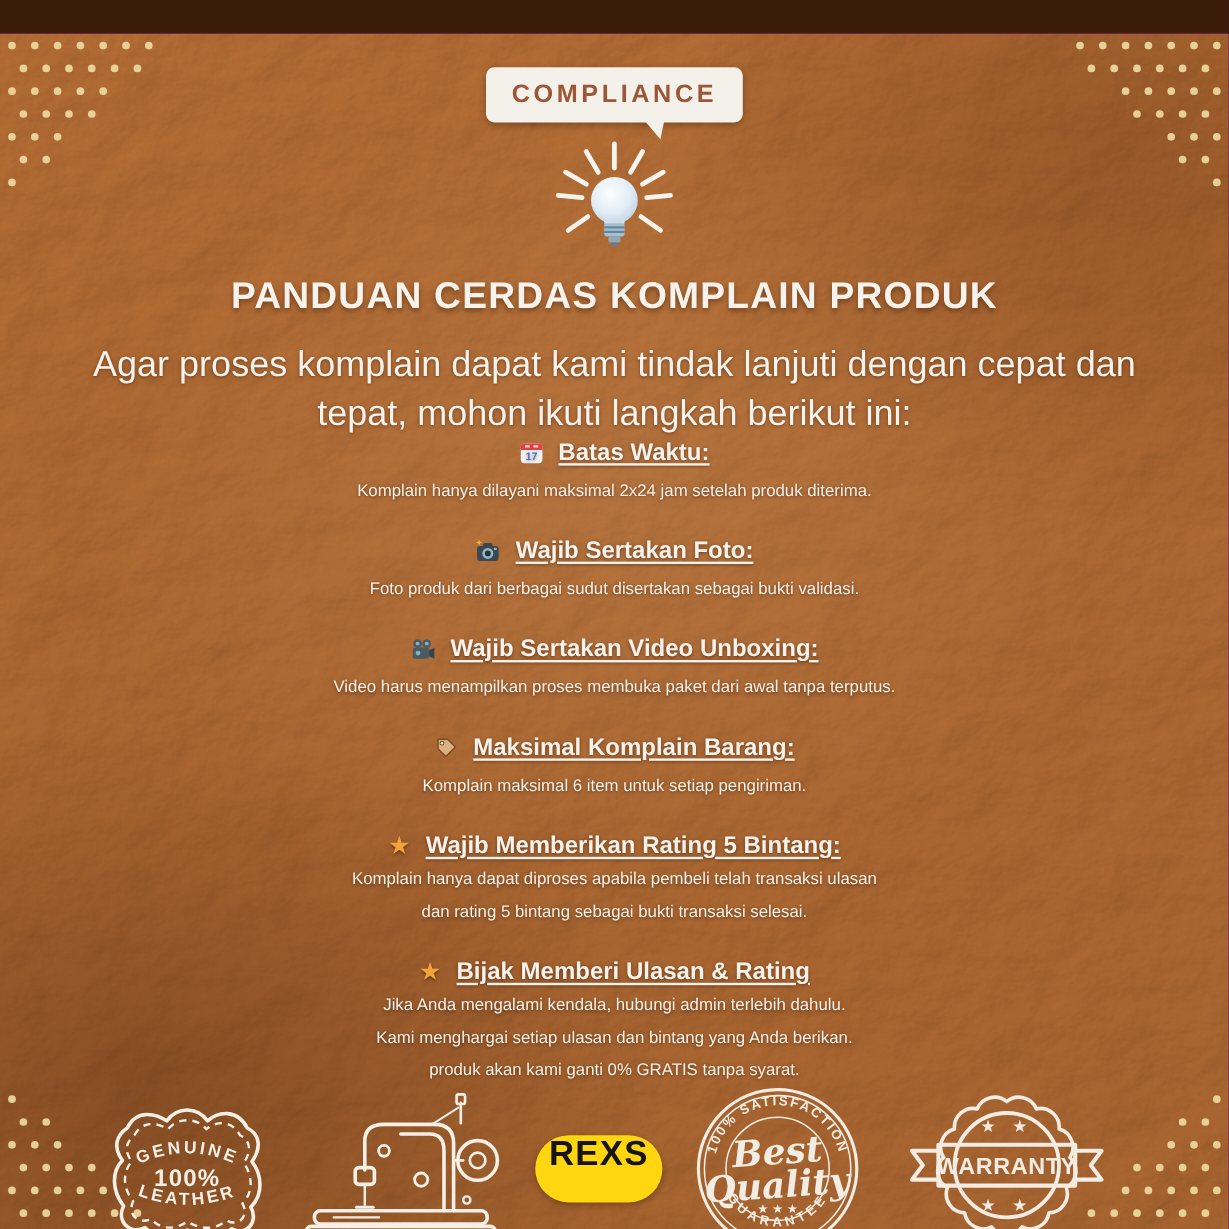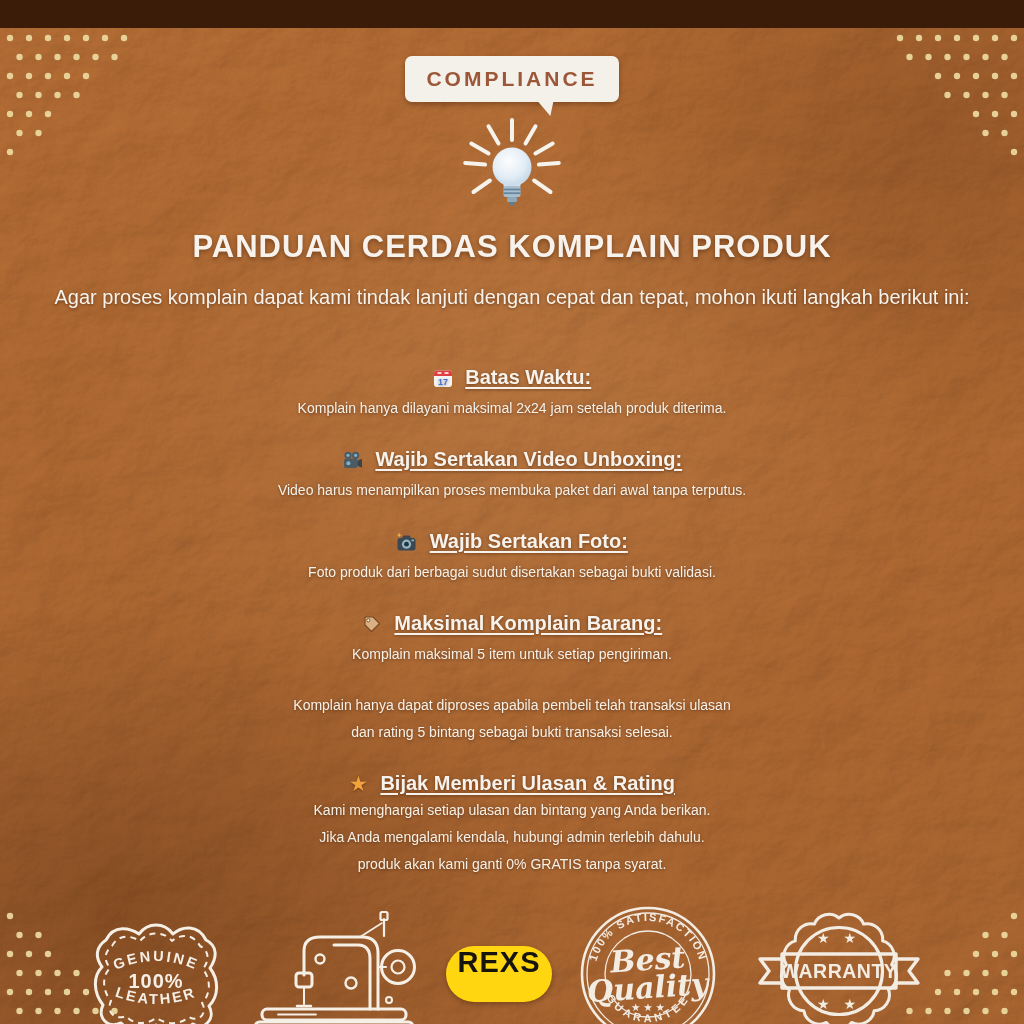--- a/index.html
+++ b/index.html
@@ -41,21 +41,21 @@
   .lamp{margin-top:8px;}
 
   
   .title{
     position:absolute;top:201px;left:0;width:100%;
     font-size:31px;font-weight:bold;letter-spacing:1px;
     text-shadow:0 2px 4px rgba(55,22,4,0.45);
   }
   .subtitle{
     position:absolute;top:256px;left:50%;transform:translateX(-50%);
-    width:950px;font-size:20px;line-height:1.35;
+    width:950px;font-size:30px;line-height:1.35;
     text-shadow:0 1px 3px rgba(55,22,4,0.5);
   }
 
   
   .rules{position:absolute;top:336px;left:50%;transform:translateX(-50%);width:840px;}
   .rule{margin-bottom:24px;text-shadow:0 1px 3px rgba(55,22,4,0.5);}
   .rule-head{font-size:20px;font-weight:bold;line-height:27px;}
   .rule-head .ic{display:inline-block;vertical-align:-4px;margin-right:7px;}
   .rule-head .star-glyph{color:#f2a33c;font-size:21px;margin-right:7px;vertical-align:-1px;text-shadow:0 1px 2px rgba(55,22,4,0.5);}
   .rule-title{text-decoration:underline;text-underline-offset:3px;}
@@ -273,85 +273,89 @@
         </div>
         <div class="rule-body">
           <div>Komplain hanya dilayani maksimal 2x24 jam setelah produk diterima.</div>
         </div>
       </section>
 
       <section class="rule">
         <div class="rule-head">
           <span class="ic">
             <svg width="21" height="20" viewBox="0 0 21 20">
+              <polygon points="3.2,0.5 4,2.4 6,3 4,3.7 3.2,5.6 2.4,3.7 0.5,3 2.4,2.4" fill="#f0b13e"></polygon>
+              <rect x="6.5" y="3.5" width="8" height="4" rx="1.5" fill="#3c4750"></rect>
+              <rect x="1.5" y="6" width="18" height="12.5" rx="2.5" fill="#3c4750"></rect>
+              <circle cx="10.5" cy="12.2" r="4.6" fill="#8fb6c8"></circle>
+              <circle cx="10.5" cy="12.2" r="2.4" fill="#26323a"></circle>
+              <rect x="15.5" y="7.5" width="2.5" height="1.8" rx="0.6" fill="#9ab4c2"></rect>
+            </svg>
+          </span>
+          <span class="rule-title">Wajib Sertakan Foto:</span>
+        </div>
+        <div class="rule-body">
+          <div>Foto produk dari berbagai sudut disertakan sebagai bukti validasi.</div>
+        </div>
+      </section>
+
+      <section class="rule">
+        <div class="rule-head">
+          <span class="ic">
+            <svg width="21" height="20" viewBox="0 0 21 20">
               <circle cx="6" cy="5.3" r="3.6" fill="#4c5a64"></circle>
               <circle cx="6" cy="5.3" r="1.6" fill="#7fb3c8"></circle>
               <circle cx="13.6" cy="5.3" r="3.6" fill="#4c5a64"></circle>
               <circle cx="13.6" cy="5.3" r="1.6" fill="#7fb3c8"></circle>
               <rect x="2" y="8.5" width="13.5" height="9.5" rx="2" fill="#4c5a64"></rect>
               <polygon points="15.5,10.8 20,8.8 20,17.8 15.5,15.8" fill="#37444c"></polygon>
               <circle cx="6.4" cy="13.2" r="2" fill="#7fb3c8"></circle>
             </svg>
           </span>
           <span class="rule-title">Wajib Sertakan Video Unboxing:</span>
         </div>
         <div class="rule-body">
           <div>Video harus menampilkan proses membuka paket dari awal tanpa terputus.</div>
         </div>
       </section>
 
       <section class="rule">
         <div class="rule-head">
           <span class="ic">
-            <svg width="21" height="20" viewBox="0 0 21 20">
-              <polygon points="3.2,0.5 4,2.4 6,3 4,3.7 3.2,5.6 2.4,3.7 0.5,3 2.4,2.4" fill="#f0b13e"></polygon>
-              <rect x="6.5" y="3.5" width="8" height="4" rx="1.5" fill="#3c4750"></rect>
-              <rect x="1.5" y="6" width="18" height="12.5" rx="2.5" fill="#3c4750"></rect>
-              <circle cx="10.5" cy="12.2" r="4.6" fill="#8fb6c8"></circle>
-              <circle cx="10.5" cy="12.2" r="2.4" fill="#26323a"></circle>
-              <rect x="15.5" y="7.5" width="2.5" height="1.8" rx="0.6" fill="#9ab4c2"></rect>
-            </svg>
-          </span>
-          <span class="rule-title">Wajib Sertakan Foto:</span>
-        </div>
-        <div class="rule-body">
-          <div>Foto produk dari berbagai sudut disertakan sebagai bukti validasi.</div>
-        </div>
-      </section>
-
-      <section class="rule">
-        <div class="rule-head">
-          <span class="ic">
             <svg width="20" height="20" viewBox="0 0 20 20">
               <path d="M3 3 L11 3 L17.5 9.5 L9.5 17.5 L3 11 Z" fill="#d9b183" stroke="#7a4a22" stroke-width="1.2" stroke-linejoin="round"></path>
               <circle cx="6.3" cy="6.3" r="1.6" fill="#fdf6ea" stroke="#7a4a22" stroke-width="0.9"></circle>
             </svg>
           </span>
           <span class="rule-title">Maksimal Komplain Barang:</span>
         </div>
         <div class="rule-body">
-          <div>Komplain maksimal 5 item untuk setiap pengiriman.</div>
-        </div>
-      </section>
-
-      <section class="rule">
+          <div>Komplain maksimal 6 item untuk setiap pengiriman.</div>
+        </div>
+      </section>
+
+      <section class="rule">
+        <div class="rule-head">
+          <span class="star-glyph">★</span>
+          <span class="rule-title">Wajib Memberikan Rating 5 Bintang:</span>
+        </div>
         <div class="rule-body">
           <div>Komplain hanya dapat diproses apabila pembeli telah transaksi ulasan</div>
           <div>dan rating 5 bintang sebagai bukti transaksi selesai.</div>
         </div>
       </section>
 
       <section class="rule">
         <div class="rule-head">
           <span class="star-glyph">★</span>
           <span class="rule-title">Bijak Memberi Ulasan &amp; Rating</span>
         </div>
         <div class="rule-body">
+          <div>Jika Anda mengalami kendala, hubungi admin terlebih dahulu.</div>
           <div>Kami menghargai setiap ulasan dan bintang yang Anda berikan.</div>
-          <div>Jika Anda mengalami kendala, hubungi admin terlebih dahulu.</div>
           <div>produk akan kami ganti 0% GRATIS tanpa syarat.</div>
         </div>
       </section>
 
     </div>
 
     <div class="footer">
 
       <svg width="132" height="128" viewBox="0 0 132 124">
         <defs>

